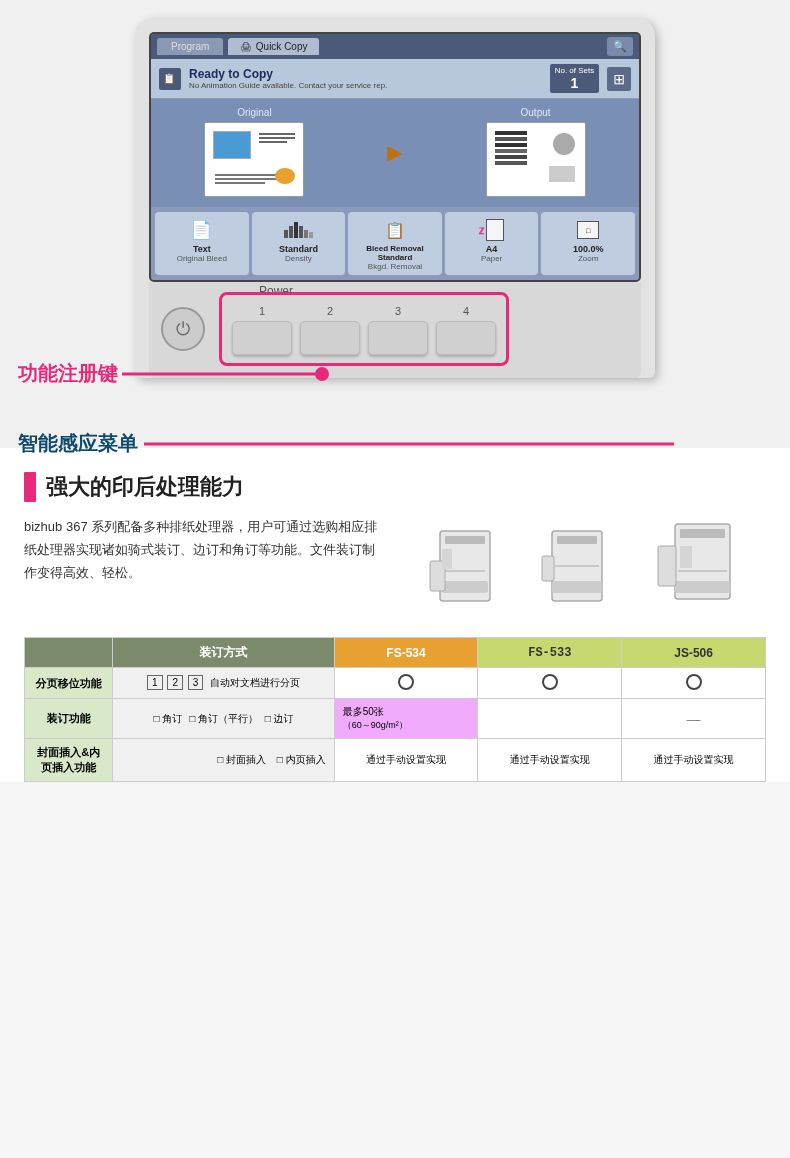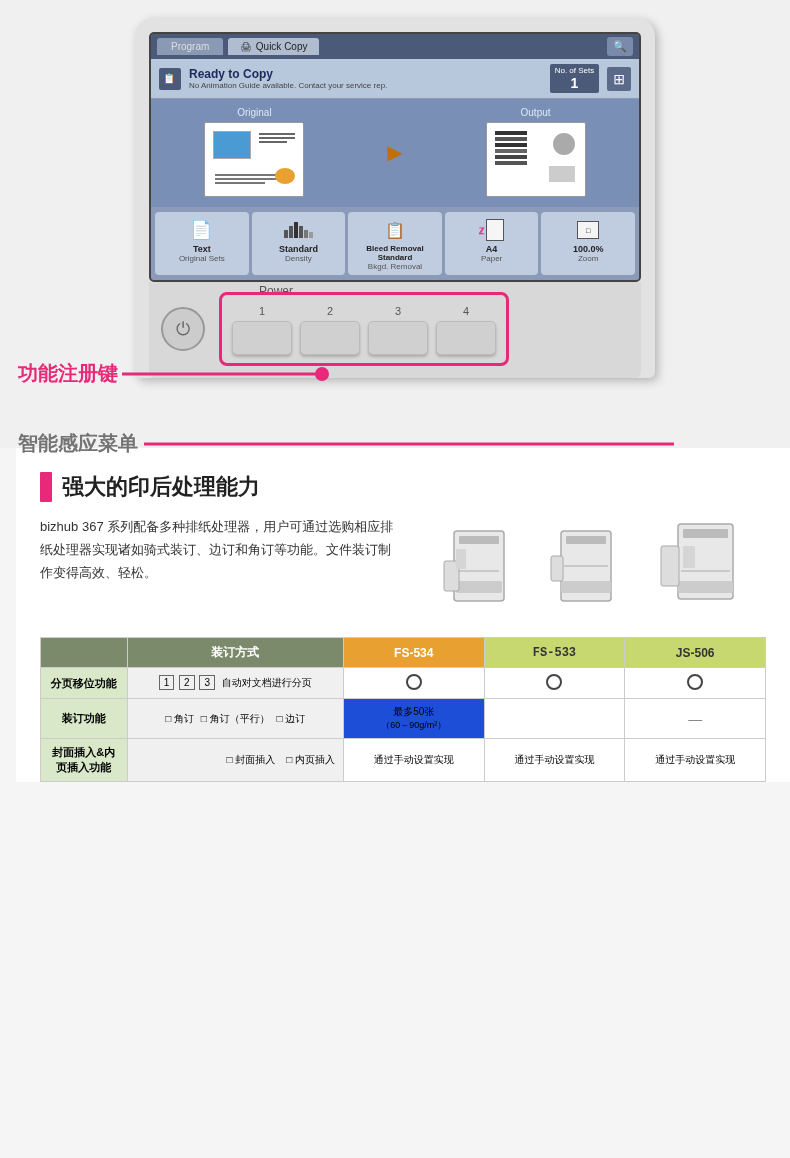--- a/index.html
+++ b/index.html
@@ -129,21 +129,21 @@
                   </div>
                 </div>
               </div>
             </div>
 
             <div style="background:#8a9ab8; padding:5px 4px; display:flex; gap:3px;">
 
               <div style="background:#c0cce0; border-radius:4px; padding:4px 5px; flex:1; text-align:center; cursor:pointer;">
                 <div style="height:28px;display:flex;align-items:center;justify-content:center;font-size:18px;">📄</div>
                 <div style="font-size:9px;font-weight:bold;color:#222;">Text</div>
-                <div style="font-size:8px;color:#555;">Original Sets</div>
+                <div style="font-size:8px;color:#555;">Original Bleed</div>
               </div>
 
               <div style="background:#c0cce0; border-radius:4px; padding:4px 5px; flex:1; text-align:center; cursor:pointer;">
                 <div style="height:28px;display:flex;align-items:center;justify-content:center;">
                   <div style="display:flex;gap:1px;align-items:flex-end;">
                     <div style="width:4px;height:8px;background:#555;"></div>
                     <div style="width:4px;height:12px;background:#555;"></div>
                     <div style="width:4px;height:16px;background:#333;"></div>
                     <div style="width:4px;height:12px;background:#555;"></div>
                     <div style="width:4px;height:8px;background:#777;"></div>
@@ -214,35 +214,35 @@
       <div style="position:absolute; top:360px; left:18px; display:flex; align-items:center;">
         <span style="font-size:20px; font-weight:bold; color:#e82878; white-space:nowrap;">功能注册键</span>
 
         <svg width="220" height="20" style="margin-left:4px;">
           <line x1="0" y1="10" x2="200" y2="10" stroke="#e82878" stroke-width="3"></line>
           <circle cx="200" cy="10" r="7" fill="#e82878"></circle>
         </svg>
       </div>
 
       <div style="position:absolute; top:430px; left:18px; display:flex; align-items:center;">
-        <span style="font-size:20px; font-weight:bold; color:#737373; white-space:nowrap;">智能感应菜单</span>
+        <span style="font-size:20px; font-weight:bold; color:#0c4a6e; white-space:nowrap;">智能感应菜单</span>
         <svg width="540" height="10" style="margin-left:6px;">
           <line x1="0" y1="5" x2="530" y2="5" stroke="#e82878" stroke-width="3"></line>
         </svg>
       </div>
 
     </div>
 
   </div>
 
   <div style="height:60px; background:#f0f0f0; width:790px;"></div>
 
 </div>
 
-<div style="background:white; padding:24px 24px 0 24px;margin-left:16px;">
+<div style="background:white; padding:24px 24px 0 24px;">
 
   <div style="display:flex; align-items:center; gap:10px; margin-bottom:14px;">
     <div style="width:12px; height:30px; background:#e82878; border-radius:1px;"></div>
     <h2 style="font-size:22px; font-weight:bold; color:#222;">强大的印后处理能力</h2>
   </div>
 
   <div style="display:flex; gap:20px; margin-bottom:16px;">
     <div style="flex:0 0 360px;">
       <p style="font-size:13px; color:#333; line-height:1.75;">bizhub 367 系列配备多种排纸处理器，用户可通过选购相应排纸处理器实现诸如骑式装订、边订和角订等功能。文件装订制作变得高效、轻松。</p>
     </div>
@@ -308,21 +308,21 @@
         </td>
       </tr>
 
       <tr>
         <td style="background:#d8e8c8; font-weight:bold; font-size:11px; text-align:center;">装订功能</td>
         <td style="background:#f0f0f0; font-size:10px; text-align:center;">
           <span style="margin-right:4px;">□ 角订</span>
           <span style="margin-right:4px;">□ 角订（平行）</span>
           <span>□ 边订</span>
         </td>
-        <td style="background:#1d4ed8; text-align:center; font-size:10px;">
+        <td style="background:#f0abfc; text-align:left; font-size:10px;">
           最多50张<br><span style="font-size:9px;">（60～90g/m²）</span>
         </td>
         <td style="background:white; text-align:center;"></td>
         <td style="background:white; text-align:center;">
           <span class="dash-mark">—</span>
         </td>
       </tr>
 
 
 

